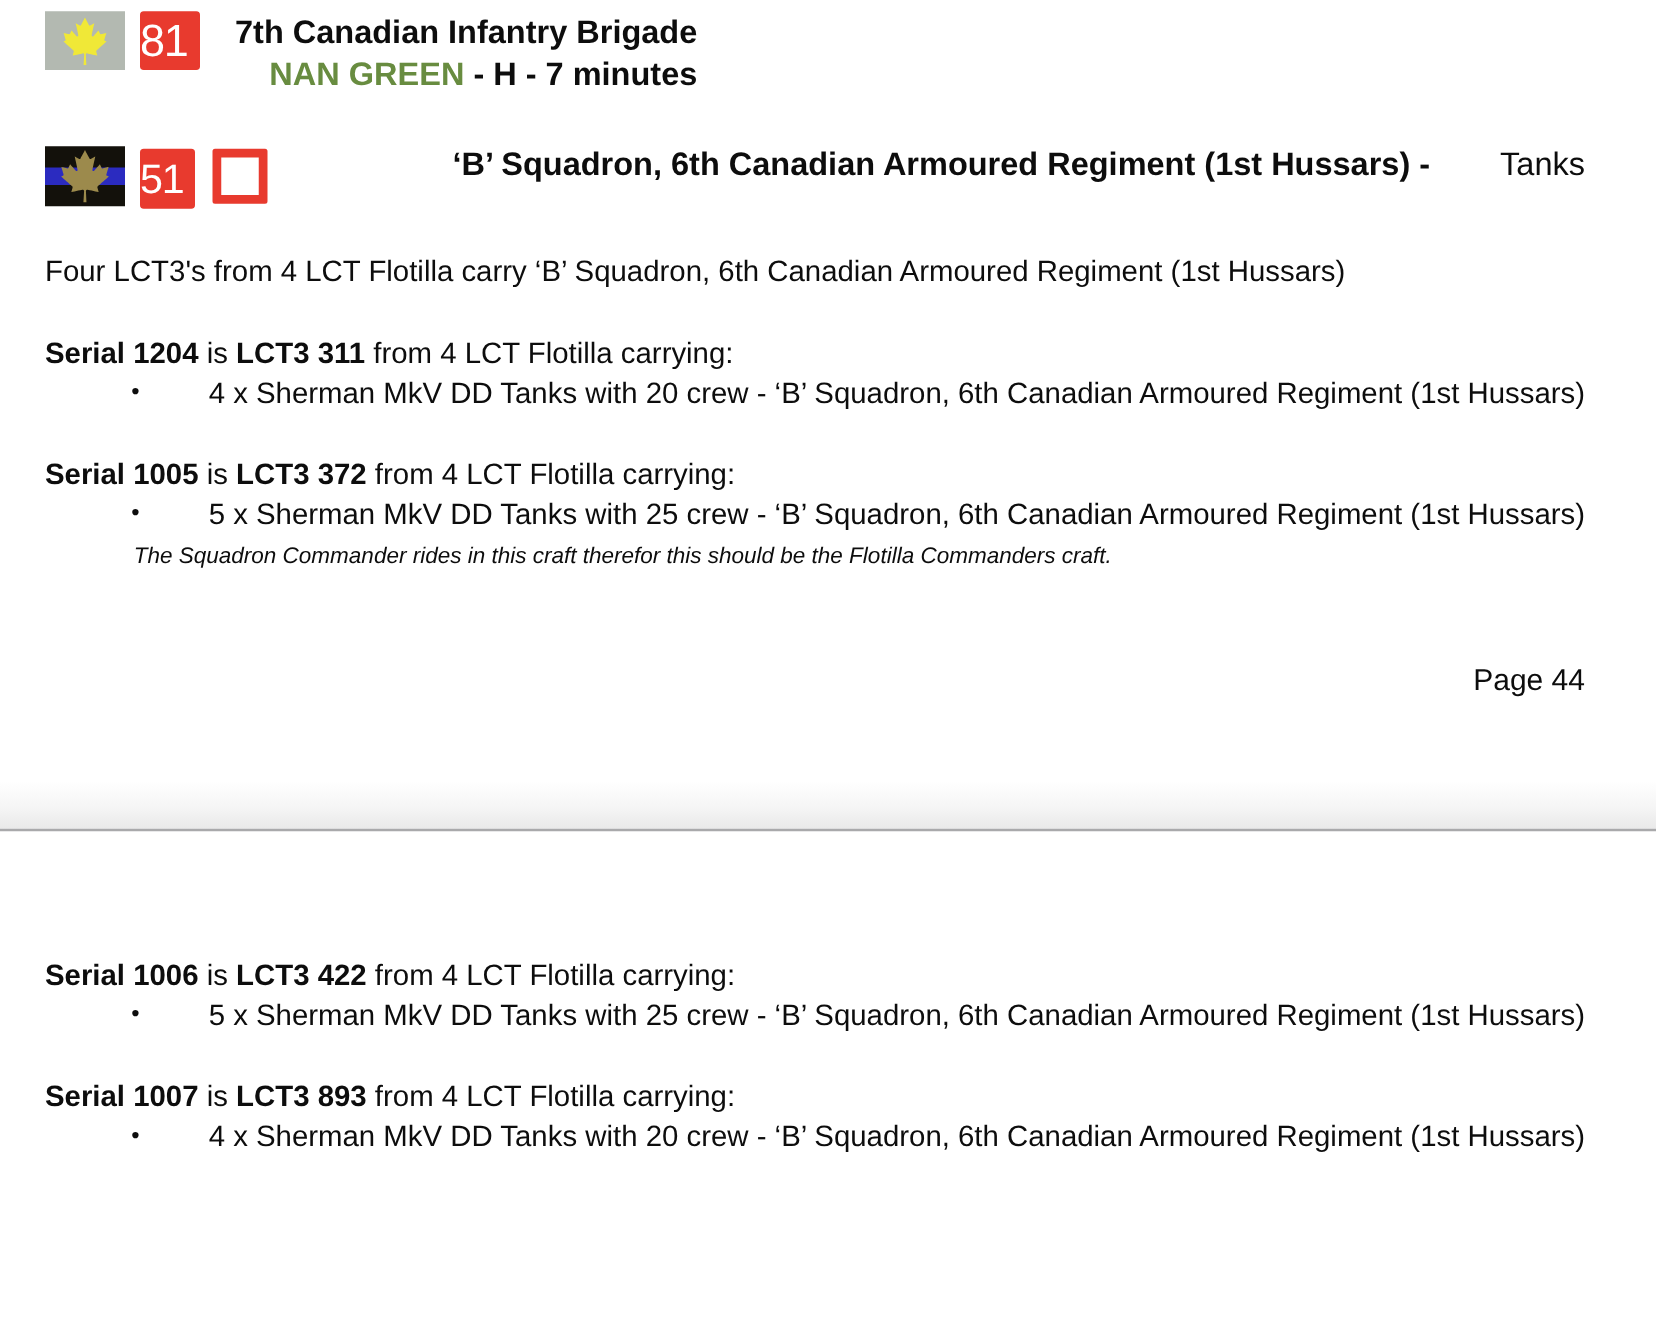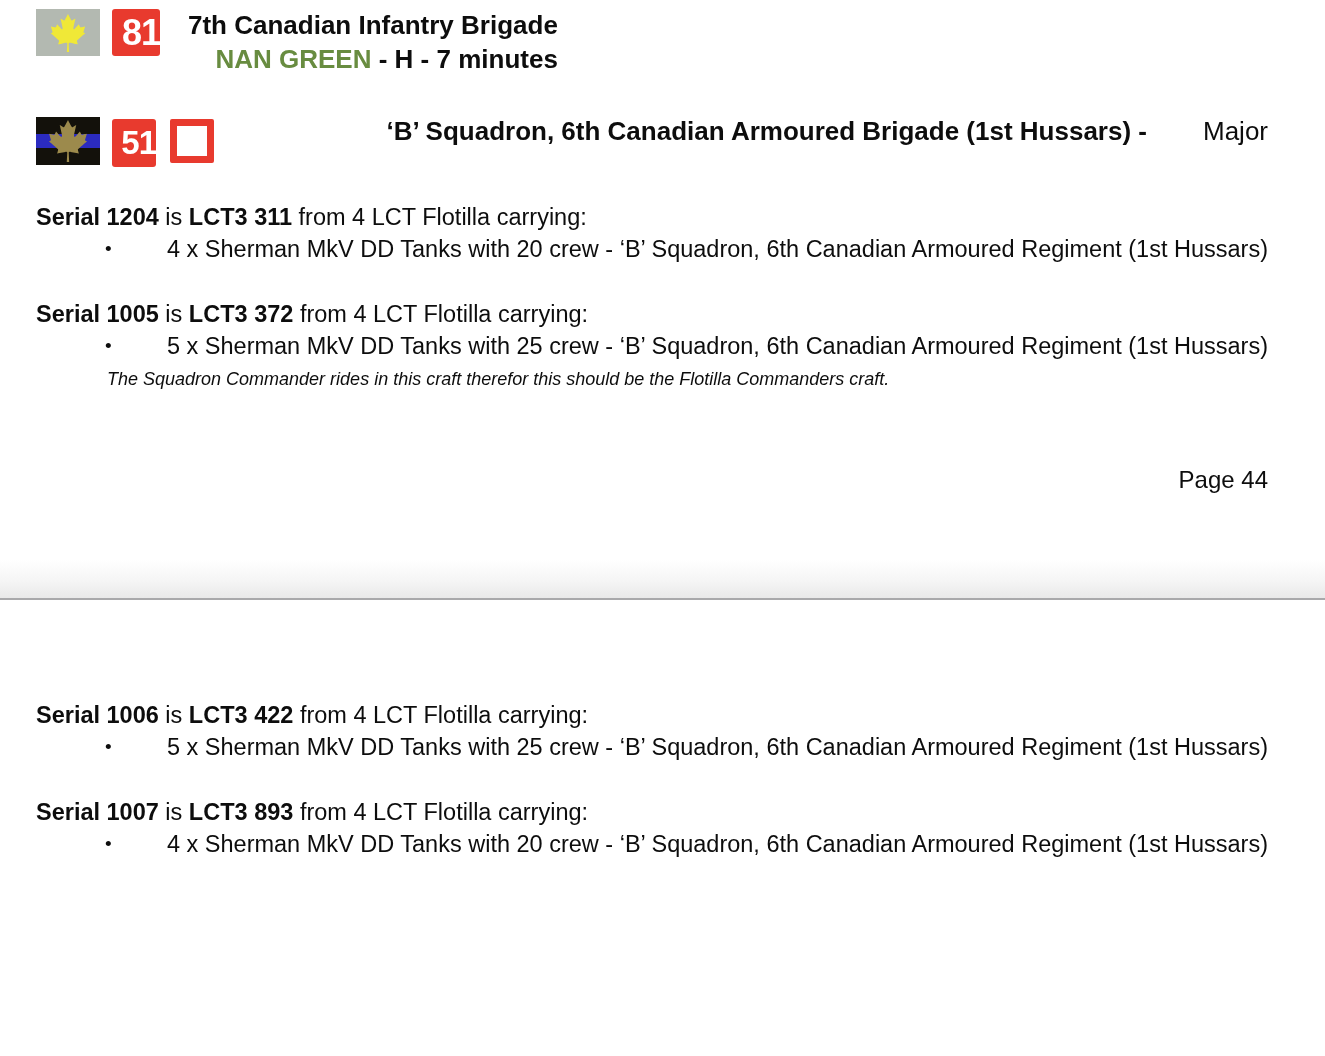--- a/index.html
+++ b/index.html
@@ -36,22 +36,22 @@
   .cmd-name{font-weight:400;}
 
   
   .badge{flex:0 0 auto;}
   .brigade-patch{
     width:64px;height:47px;background:var(--badge-grey);
     display:flex;align-items:center;justify-content:center;margin-top:1px;
   }
   .num-box{
     width:48px;height:47px;background:var(--accent-red);border-radius:3px;
-    color:#fff;font-weight:700;font-size:36px;letter-spacing:-1px;
-    display:flex;align-items:center;justify-content:flex-end;
+    color:#fff;font-weight:400;font-size:36px;letter-spacing:-1px;
+    display:flex;align-items:center;justify-content:flex-start;
     margin-left:12px;margin-top:1px;
   }
   .hdr2 .brigade-flag{margin-top:3px;}
   .hdr2 .num-box{height:48px;width:44px;font-size:33px;margin-top:5px;}
   .brigade-flag{
     position:relative;width:64px;height:48px;background:var(--flag-black);
     display:flex;align-items:center;justify-content:center;overflow:hidden;
   }
   .flag-stripe{position:absolute;left:0;right:0;top:17px;height:14px;background:var(--flag-blue);}
   .brigade-flag svg{position:relative;z-index:1;}
@@ -105,24 +105,25 @@
       <div class="flag-stripe"></div>
       <svg width="42" height="42" viewBox="0 0 512 512" aria-hidden="true">
         <path fill="#9c8a4c" d="M383.8 351.7c2.5-2.5 105.2-92.4 105.2-92.4l-17.5-7.5c-10-5-10-7.5-5-17.5 2.5-10 20-67.3 20-67.3s-47.5 10-57.5 12.5c-7.5 2.5-10-2.5-12.5-7.5s-15-32.4-15-32.4-52.6 59.9-55.1 62.3c-10 7.5-20.1 0-17.6-10 0-10 27.6-129.6 27.6-129.6s-30.1 17.5-40.1 22.5c-7.5 5-12.6 5-17.6-5C293.5 72.3 255.9 0 255.9 0s-37.5 72.3-42.5 79.8c-5 10-10 10-17.6 5-10-5-40.1-22.5-40.1-22.5s27.6 119.6 27.6 129.6c2.5 10-7.5 17.5-17.6 10-2.5-2.4-55.1-62.3-55.1-62.3s-12.5 27.5-15 32.4c-2.5 5-5 10-12.5 7.5-10-2.5-57.5-12.5-57.5-12.5s17.5 57.3 20 67.3c2.5 10 2.5 12.5-5 17.5l-17.5 7.5s102.7 89.9 105.2 92.4c5 5 10 7.5 5 22.5-5 15-10 35.1-10 35.1s95.2-20.1 105.3-22.6c8.7-.9 18.3 2.5 18.3 12.5S241 512 241 512h30s-5.8-102.7-5.8-112.8 9.5-13.4 18.3-12.5c10.1 2.5 105.3 22.6 105.3 22.6s-5-20.1-10-35.1 0-17.5 5-22.5z"></path>
       </svg>
     </div>
     <div class="badge num-box">
       <span>51</span>
     </div>
     <div class="badge empty-box"></div>
     <div class="hdr-title">
-      <div class="line1"><span>‘B’ Squadron, 6th Canadian Armoured Brigade (1st Hussars) -</span><span class="rank">Major</span></div>
+      <div class="line1"><span>‘B’ Squadron, 6th Canadian Armoured Regiment (1st Hussars) -</span><span class="rank">Tanks</span></div>
     </div>
   </div>
 
+  <p class="intro">Four LCT3's from 4 LCT Flotilla carry ‘B’ Squadron, 6th Canadian Armoured Regiment (1st Hussars)</p>
 
   <div class="serial-block">
     <p class="serial-head"><b>Serial 1204</b><span> is </span><b>LCT3 311</b><span> from 4 LCT Flotilla carrying:</span></p>
     <ul class="serial-list">
       <li>4 x Sherman MkV DD Tanks with 20 crew - ‘B’ Squadron, 6th Canadian Armoured Regiment (1st Hussars)</li>
     </ul>
   </div>
 
   <div class="serial-block">
     <p class="serial-head"><b>Serial 1005</b><span> is </span><b>LCT3 372</b><span> from 4 LCT Flotilla carrying:</span></p>

